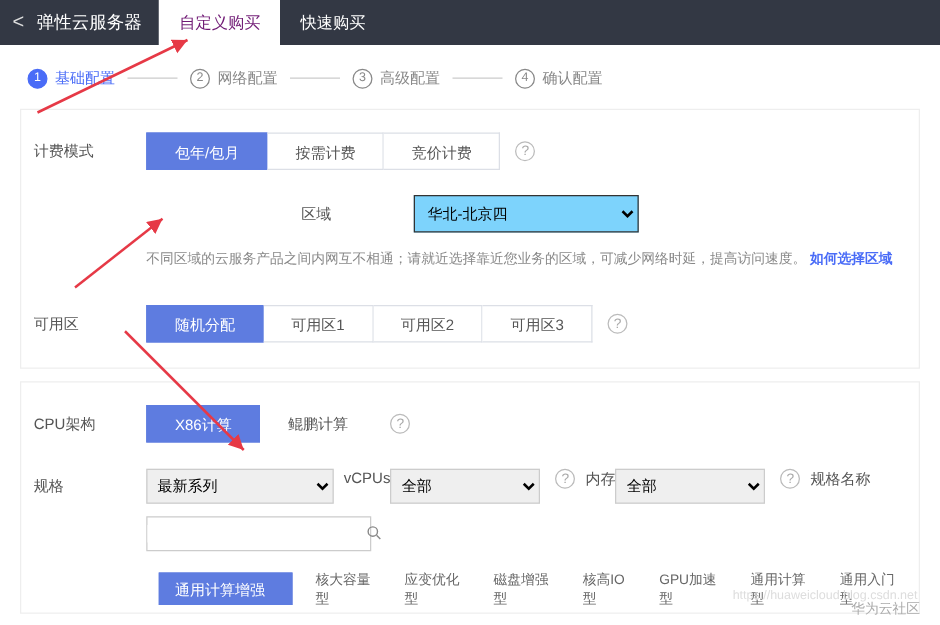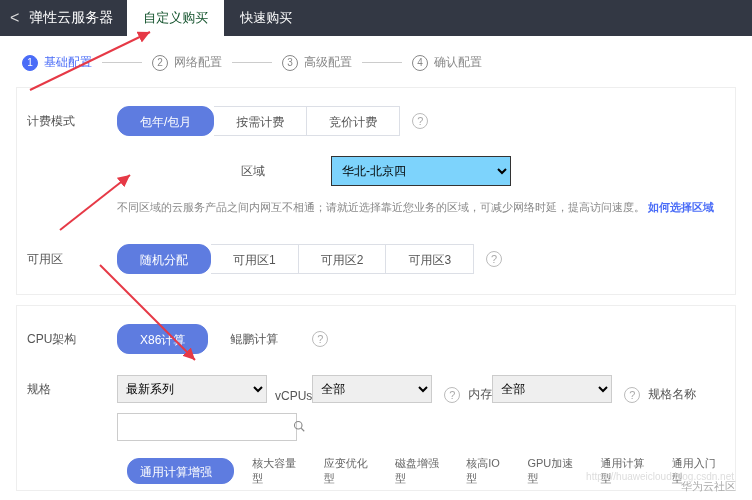--- a/index.html
+++ b/index.html
@@ -2,39 +2,39 @@
 <html><head>
 <meta charset="utf-8">
 <style>
   * { box-sizing: border-box; margin: 0; padding: 0; font-family: "Microsoft YaHei", Arial, sans-serif; }
   body { width: 752px; height: 500px; overflow: hidden; background: #fff; font-size: 12px; color: #333; position: relative; }
   .header { background: #333844; color: #fff; display: flex; align-items: center; height: 36px; }
   .back { padding: 0 10px; font-size: 16px; color: #ddd; }
   .title { font-size: 14px; padding-right: 14px; }
   .tabs { display: flex; height: 36px; }
   .tab { padding: 0 16px; line-height: 36px; cursor: pointer; font-size: 13px; }
-  .tab.active { background: #fff; color: #14532d; }
+  .tab.active { background: #fff; color: #701a75; }
   .steps { display: flex; align-items: center; padding: 18px 22px 10px 22px; gap: 0; }
   .step { display: flex; align-items: center; gap: 6px; color: #888; }
   .step.active { color: #4a6cf7; }
   .step .circ { width: 16px; height: 16px; border-radius: 50%; border: 1px solid #888; display: flex; align-items: center; justify-content: center; font-size: 10px; }
   .step.active .circ { background: #4a6cf7; color: #fff; border-color: #4a6cf7; }
   .step-line { flex: 0 0 40px; border-top: 1px solid #ccc; margin: 0 10px; }
   .panel { border: 1px solid #eee; margin: 6px 16px 10px 16px; padding: 18px 10px 14px 10px; }
   .row { display: flex; align-items: center; margin-bottom: 20px; min-height: 30px; }
   .row .label { width: 90px; color: #555; flex-shrink: 0; }
   .btn-group { display: flex; }
   .btn { padding: 0 22px; height: 30px; line-height: 30px; border: 1px solid #dcdfe6; cursor: pointer; font-size: 12px; background: #fff; color: #555; }
   .btn + .btn { border-left: none; }
-  .btn.primary { background: #5e7ce0; color: #fff; border-color: #5e7ce0; border-radius: 12px; }
+  .btn.primary { background: #5e7ce0; color: #fff; border-color: #5e7ce0; }
   .help { width: 16px; height: 16px; border: 1px solid #bbb; border-radius: 50%; color: #aaa; display: inline-flex; align-items: center; justify-content: center; margin-left: 12px; font-size: 11px; cursor: pointer; }
   select.wide { width: 180px; height: 30px; border: 1px solid #333; padding: 0 6px; font-size: 12px; background: #7dd3fc; }
   .hint { color: #888; font-size: 11px; margin-top: 6px; line-height: 1.6; }
   .hint a { color: #4a6cf7; text-decoration: none; font-weight: bold; }
-  .spec-row { display: flex; align-items: flex-end; gap: 0; }
+  .spec-row { display: flex; align-items: flex-start; gap: 0; }
   .spec-row select { height: 28px; border: 1px solid #ccc; padding: 0 4px; font-size: 12px; }
   .spec-row .lbl { margin-left: 8px; color: #555; }
   .filter-row { margin-top: 8px; }
   .searchbox { width: 180px; height: 28px; border: 1px solid #ccc; display: flex; align-items: center; }
   .searchbox input { flex: 1; border: none; outline: none; padding: 0 6px; font-size: 12px; }
   .searchbox .icon { padding: 0 8px; color: #888; }
   .bottom-tabs { display: flex; gap: 18px; padding-left: 100px; margin-top: 14px; font-size: 11px; color: #666; align-items: center; }
   .bottom-tabs .btn.primary { height: 26px; line-height: 26px; padding: 0 12px; }
   .watermark { position: absolute; right: 16px; bottom: 6px; color: #aaa; font-size: 11px; }
   .watermark2 { position: absolute; right: 18px; bottom: 18px; color: #ddd; font-size: 10px; }

